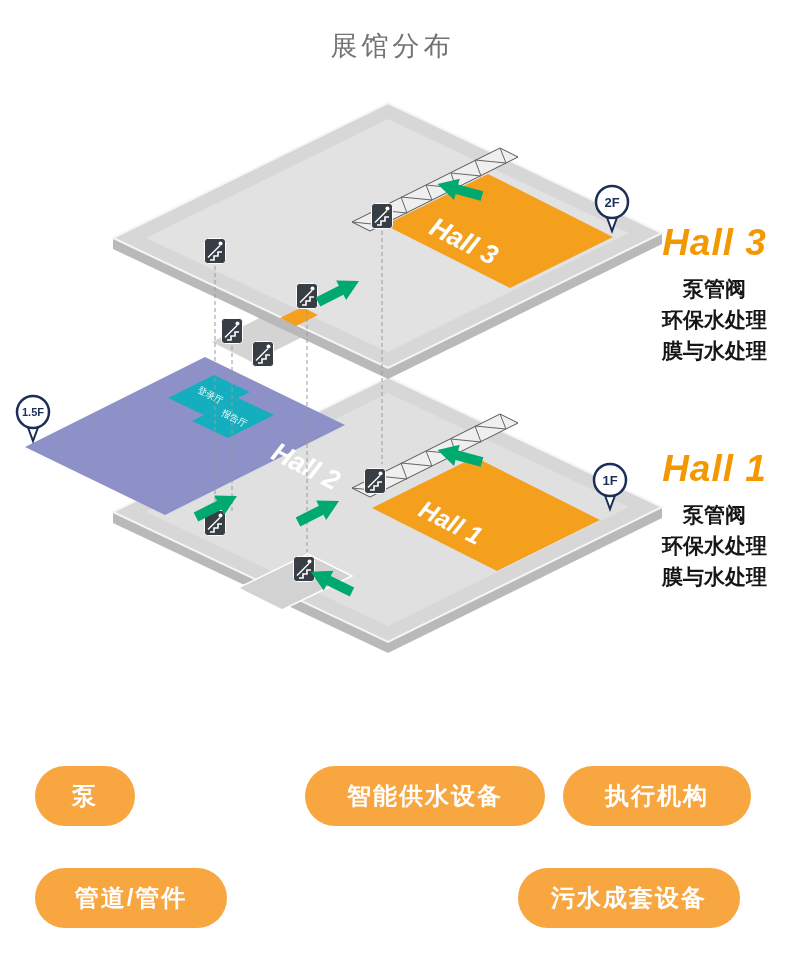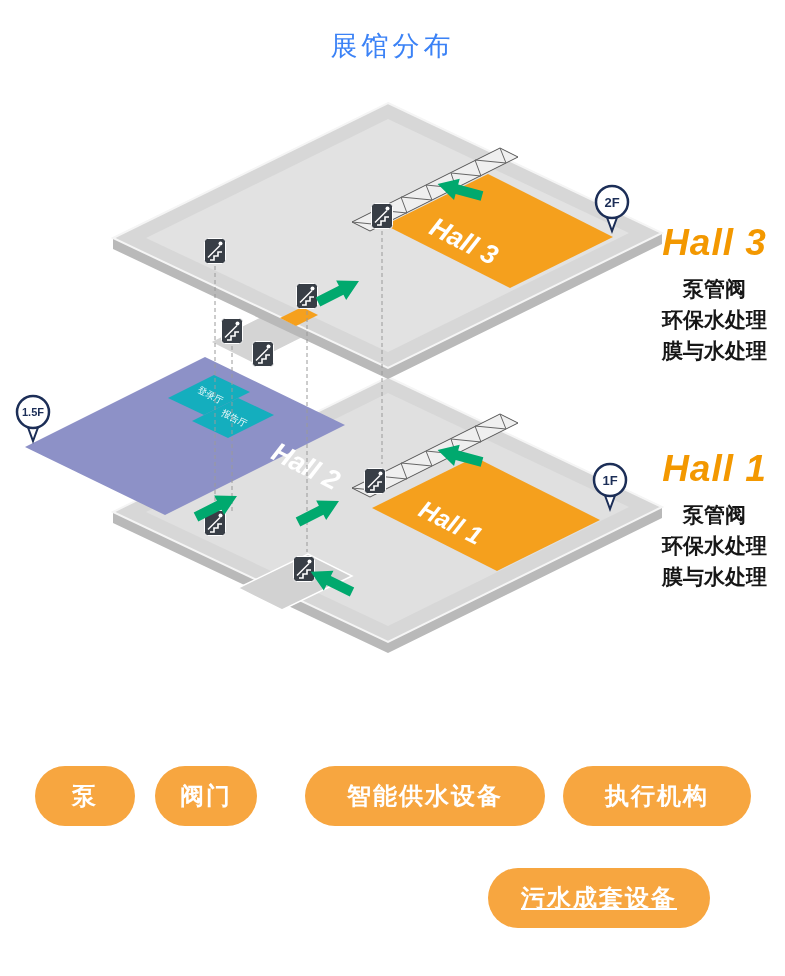--- a/index.html
+++ b/index.html
@@ -1,39 +1,39 @@
 <!DOCTYPE html>
 <html><head>
 <meta charset="utf-8">
 <style>
   html,body{margin:0;padding:0;background:#ffffff;}
   body{font-family:"Liberation Sans", sans-serif;}
   #page{position:relative;width:785px;height:976px;background:#ffffff;overflow:hidden;margin:0 auto;}
   .sec-title{position:absolute;left:0;width:785px;text-align:center;font-size:27px;
-             font-weight:500;color:#3b82f6;letter-spacing:4px;}
+             font-weight:500;color:#737373;letter-spacing:4px;}
   #title-map{top:28px;}
   #title-scope{top:692px;}
   #diagram{position:absolute;left:0;top:0;width:785px;height:680px;}
   svg text{font-family:"Liberation Sans", sans-serif;}
   .legend{position:absolute;left:632px;width:165px;text-align:center;}
   .legend .hall-name{font-size:37px;font-style:italic;font-weight:800;color:#F39800;
                      letter-spacing:1px;line-height:1.05;}
   .legend .lines{margin-top:10px;font-size:21px;font-weight:600;color:#161616;line-height:31px;}
   #legend-hall3{top:224px;}
   #legend-hall1{top:450px;}
   .pill{position:absolute;height:60px;background:#F7A640;border-radius:32px;color:#ffffff;
         font-size:24px;font-weight:700;letter-spacing:2px;display:flex;align-items:center;
         justify-content:center;box-sizing:border-box;}
   #pill-0{left:35px;top:766px;width:100px;}
   #pill-1{left:155px;top:766px;width:102px;}
   #pill-2{left:305px;top:766px;width:240px;}
   #pill-3{left:563px;top:766px;width:188px;}
   #pill-4{left:35px;top:868px;width:192px;}
   #pill-5{left:255px;top:868px;width:220px;}
-  #pill-6{left:488px;top:868px;width:222px;text-decoration:underline;}
+  #pill-6{left:518px;top:868px;width:222px;}
 </style>
 </head>
 <body>
 
 <div id="page">
 
   <div id="title-map" class="sec-title">展馆分布</div>
 
   <svg id="diagram" viewBox="0 0 785 680">
     <defs>
@@ -152,18 +152,18 @@
     <div class="hall-name">Hall 1</div>
     <div class="lines">
       <div>泵管阀</div>
       <div>环保水处理</div>
       <div>膜与水处理</div>
     </div>
   </div>
 
 
   <div id="pill-0" class="pill">泵</div>
-  <div id="pill-1" class="pill">阀门</div>
   <div id="pill-3" class="pill">执行机构</div>
   <div id="pill-2" class="pill">智能供水设备</div>
+  <div id="pill-4" class="pill">管道/管件</div>
   <div id="pill-6" class="pill">污水成套设备</div>
 
 </div>
 
 </body></html>

